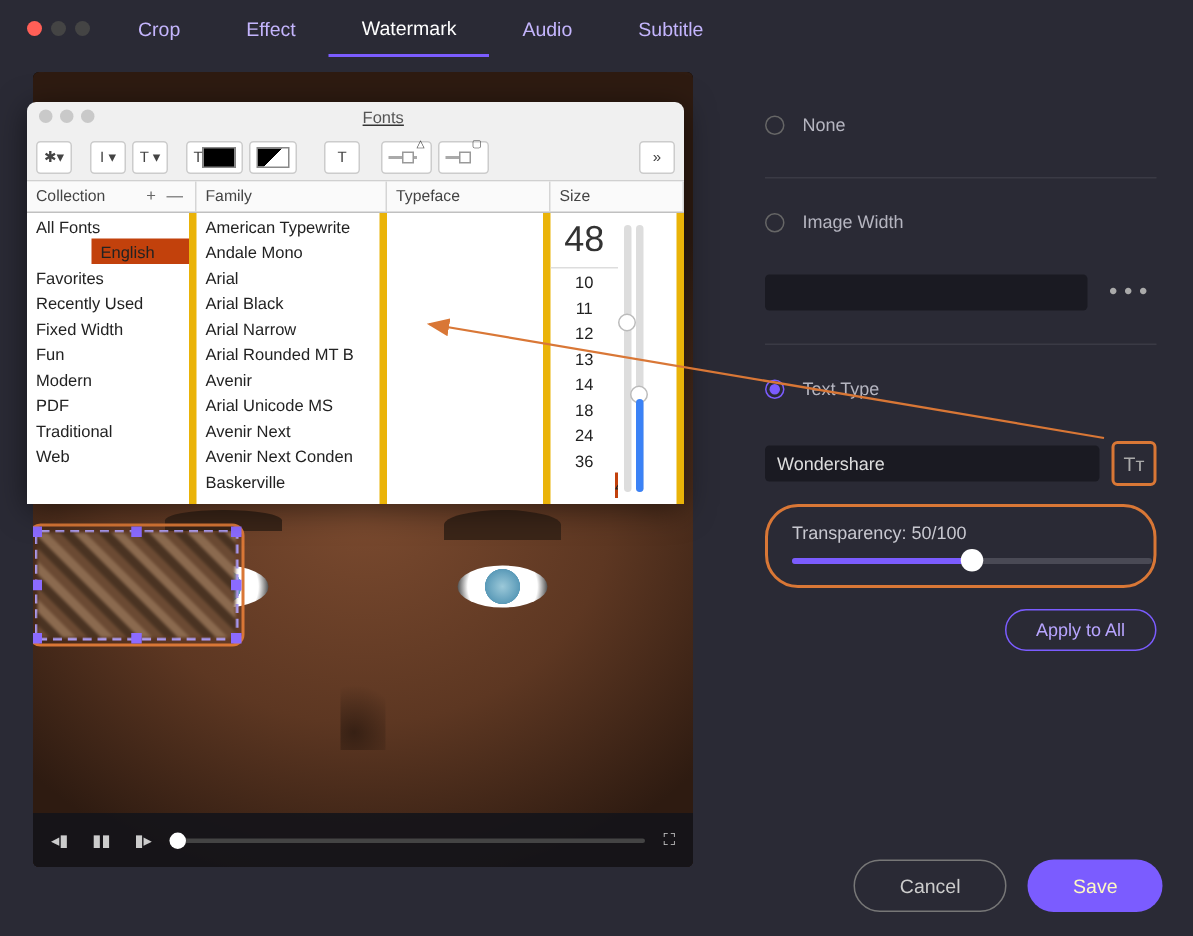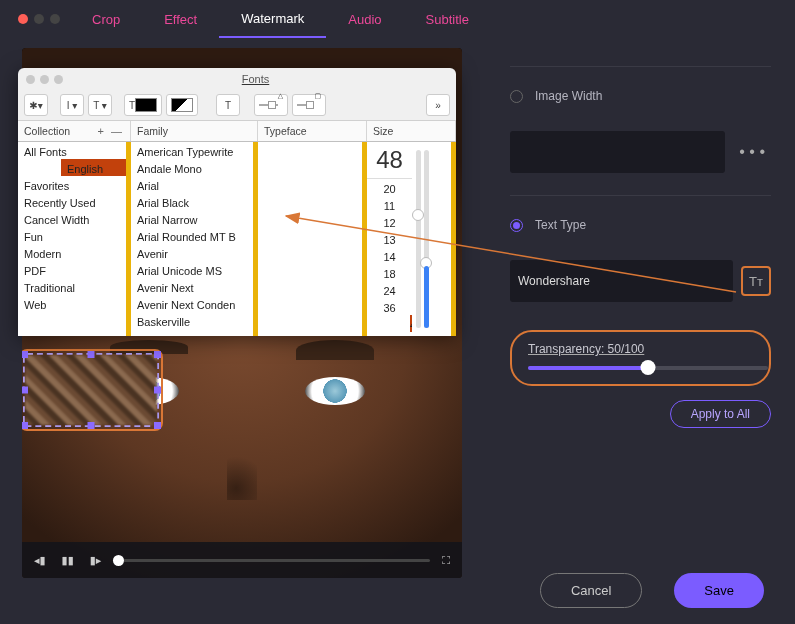--- a/index.html
+++ b/index.html
@@ -3,21 +3,21 @@
 <meta charset="utf-8">
 <style>
 * { margin: 0; padding: 0; box-sizing: border-box; font-family: -apple-system, BlinkMacSystemFont, "Segoe UI", Arial, sans-serif; }
 body { background: #2a2a35; width: 795px; height: 624px; overflow: hidden; position: relative; color: #aaa; }
 
 
 .top-tabs { display: flex; align-items: center; height: 38px; padding: 0 8px; }
 .traffic-lights { display: flex; gap: 6px; padding: 0 10px; }
 .traffic-light { width: 10px; height: 10px; border-radius: 50%; background: #444; }
 .traffic-light.close { background: #ff5f57; }
-.tab { padding: 10px 22px; font-size: 13px; color: #ec4899; cursor: pointer; }
+.tab { padding: 10px 22px; font-size: 13px; color: #c4b5fd; cursor: pointer; }
 .tab.active { color: #fff; font-weight: 500; border-bottom: 2px solid #7b5cff; }
 
 
 .main { display: flex; height: calc(100% - 38px); }
 .left { width: 480px; position: relative; padding: 10px 0 0 22px; }
 .right { flex: 1; padding: 20px 24px 0 30px; }
 
 
 .preview { width: 440px; height: 530px; background: #000; border-radius: 4px; position: relative; overflow: hidden; }
 .face {
@@ -50,21 +50,21 @@
 }
 
 
 .controls { position: absolute; bottom: 0; left: 0; right: 0; height: 36px; background: rgba(20,20,25,0.9); display: flex; align-items: center; padding: 0 8px; gap: 8px; }
 .ctrl-btn { color: #ccc; font-size: 11px; cursor: pointer; padding: 2px 4px; }
 .progress { flex: 1; height: 3px; background: #444; position: relative; border-radius: 2px; }
 .progress .dot { position: absolute; left: 0; top: -4px; width: 11px; height: 11px; background: #fff; border-radius: 50%; }
 
 
 .fonts-panel { position: absolute; left: 18px; top: 30px; width: 438px; background: #f0f0f0; border-radius: 6px; box-shadow: 0 4px 20px rgba(0,0,0,0.5); z-index: 50; color: #333; font-size: 12px; }
-.fonts-titlebar { display: flex; align-items: center; padding: 5px 8px; text-decoration: underline; }
+.fonts-titlebar { display: flex; padding: 5px 8px; text-decoration: underline; }
 .fonts-traffic { display: flex; gap: 5px; }
 .fonts-traffic div { width: 9px; height: 9px; border-radius: 50%; background: #c9c9c9; }
 .fonts-title { flex: 1; text-align: center; font-size: 11px; color: #555; }
 .fonts-toolbar { display: flex; align-items: center; padding: 4px 6px; gap: 4px; border-bottom: 1px solid #d0d0d0; }
 .tb-btn { height: 22px; min-width: 24px; background: #fff; border: 1px solid #ccc; border-radius: 3px; font-size: 10px; display: inline-flex; align-items: center; justify-content: center; padding: 0 4px; color: #444; }
 .color-swatch { width: 22px; height: 14px; border: 1px solid #888; }
 .swatch-black { background: #000; }
 .swatch-split { background: linear-gradient(135deg, #000 50%, #fff 50%); }
 .slider-icon { width: 34px; display: inline-flex; align-items: center; justify-content: center; }
 .slider-icon .track { width: 26px; height: 2px; background: #aaa; position: relative; }
@@ -94,36 +94,36 @@
 .vtrack.blue::after { content:''; position: absolute; bottom: 0; left: 0; right: 0; height: 35%; background: #3b82f6; border-radius: 3px; }
 .vthumb { position: absolute; width: 12px; height: 12px; background: #fff; border: 1px solid #bbb; border-radius: 50%; left: -4px; bottom: 33%; }
 
 
 .radio-row { display: flex; align-items: center; gap: 12px; font-size: 12px; color: #b5b5c0; margin-bottom: 28px; }
 .radio { width: 13px; height: 13px; border: 1.5px solid #666; border-radius: 50%; display: inline-block; position: relative; }
 .radio.selected { border-color: #7b5cff; }
 .radio.selected::after { content:''; position: absolute; inset: 2px; background: #7b5cff; border-radius: 50%; }
 .separator { height: 1px; background: #3a3a45; margin: 8px 0 22px 0; }
 .field-row { display: flex; align-items: center; gap: 8px; }
-.dark-input { flex: 1; background: #1a1a22; border: none; border-radius: 3px; height: 42px; padding: 0 8px; color: #ddd; font-size: 12px; }
+.dark-input { flex: 1; background: #1a1a22; border: none; border-radius: 3px; height: 24px; padding: 0 8px; color: #ddd; font-size: 12px; }
 .ellipsis-btn { color: #aaa; font-size: 16px; padding: 0 6px; cursor: pointer; }
 .tt-btn { width: 30px; height: 30px; border: 2px solid #d97736; border-radius: 4px; display: flex; align-items: center; justify-content: center; color: #aaa; font-size: 13px; cursor: pointer; }
 
-.trans-group { border: 2px solid #d97736; border-radius: 22px; padding: 10px 1px 14px 16px; margin-top: 28px; text-decoration: underline; }
+.trans-group { border: 2px solid #d97736; border-radius: 22px; padding: 10px 1px 14px 16px; margin-top: 12px; }
 .trans-label { font-size: 12px; color: #c8c8d0; margin-bottom: 10px; }
 .trans-slider { position: relative; height: 4px; background: #4a4a55; border-radius: 2px; }
 .trans-fill { position: absolute; left: 0; top: 0; bottom: 0; width: 50%; background: #7b5cff; border-radius: 2px; }
 .trans-thumb { position: absolute; left: 50%; top: -6px; width: 15px; height: 15px; background: #fff; border-radius: 50%; transform: translateX(-50%); }
 
 .apply-btn { margin-top: 14px; margin-left: auto; display: block; padding: 6px 20px; font-size: 12px; color: #b8a5ff; background: transparent; border: 1.5px solid #7b5cff; border-radius: 16px; cursor: pointer; }
 
-.footer-btns { position: absolute; right: 31px; bottom: 16px; display: flex; gap: 32px; }
+.footer-btns { position: absolute; right: 20px; bottom: 16px; display: flex; gap: 14px; }
 .btn { padding: 9px 30px; font-size: 13px; border-radius: 20px; cursor: pointer; }
 .btn.cancel { background: transparent; color: #ccc; border: 1.5px solid #777; }
-.btn.save { background: #7b5cff; color: #000000; border: none; }
+.btn.save { background: #7b5cff; color: #fef9c3; border: none; }
 
 
 .arrow { position: absolute; pointer-events: none; z-index: 100; }
 </style>
 </head>
 <body>
 
 <div class="top-tabs">
   <div class="traffic-lights">
     <div class="traffic-light close"></div>
@@ -217,21 +217,21 @@
         <div class="fh family">Family</div>
         <div class="fh typeface">Typeface</div>
         <div class="fh size">Size</div>
       </div>
       <div class="fonts-body">
         <div class="col collection" id="col-collection">
             <div class="row">All Fonts</div>
             <div class="row selected">English</div>
             <div class="row">Favorites</div>
             <div class="row">Recently Used</div>
-            <div class="row">Cancel Width</div>
+            <div class="row">Fixed Width</div>
             <div class="row">Fun</div>
             <div class="row">Modern</div>
             <div class="row">PDF</div>
             <div class="row">Traditional</div>
             <div class="row">Web</div>
           </div>
         <div class="col family" id="col-family">
             <div class="row">American Typewrite</div>
             <div class="row">Andale Mono</div>
             <div class="row">Arial</div>
@@ -242,21 +242,21 @@
             <div class="row">Arial Unicode MS</div>
             <div class="row">Avenir Next</div>
             <div class="row">Avenir Next Conden</div>
             <div class="row">Baskerville</div>
           </div>
         <div class="col typeface"></div>
         <div class="col size">
           <div>
             <div class="size-num">48</div>
             <div class="size-list" id="col-size">
-                <div class="row">20</div>
+                <div class="row">10</div>
                 <div class="row">11</div>
                 <div class="row">12</div>
                 <div class="row">13</div>
                 <div class="row">14</div>
                 <div class="row">18</div>
                 <div class="row">24</div>
                 <div class="row">36</div>
                 <div class="row selected">48</div>
               </div>
           </div>
@@ -267,20 +267,24 @@
             <div class="vtrack blue">
                 <div class="vthumb"></div>
               </div>
           </div>
         </div>
       </div>
     </div>
   </div>
 
   <div class="right">
+    <div class="radio-row" style="margin-top:18px">
+      <span class="radio"></span>
+      <span>None</span>
+    </div>
     <div class="separator"></div>
 
     <div class="radio-row">
       <span class="radio"></span>
       <span>Image Width</span>
     </div>
     <div class="field-row">
       <div class="dark-input"></div>
       <span class="ellipsis-btn">• • •</span>
     </div>

